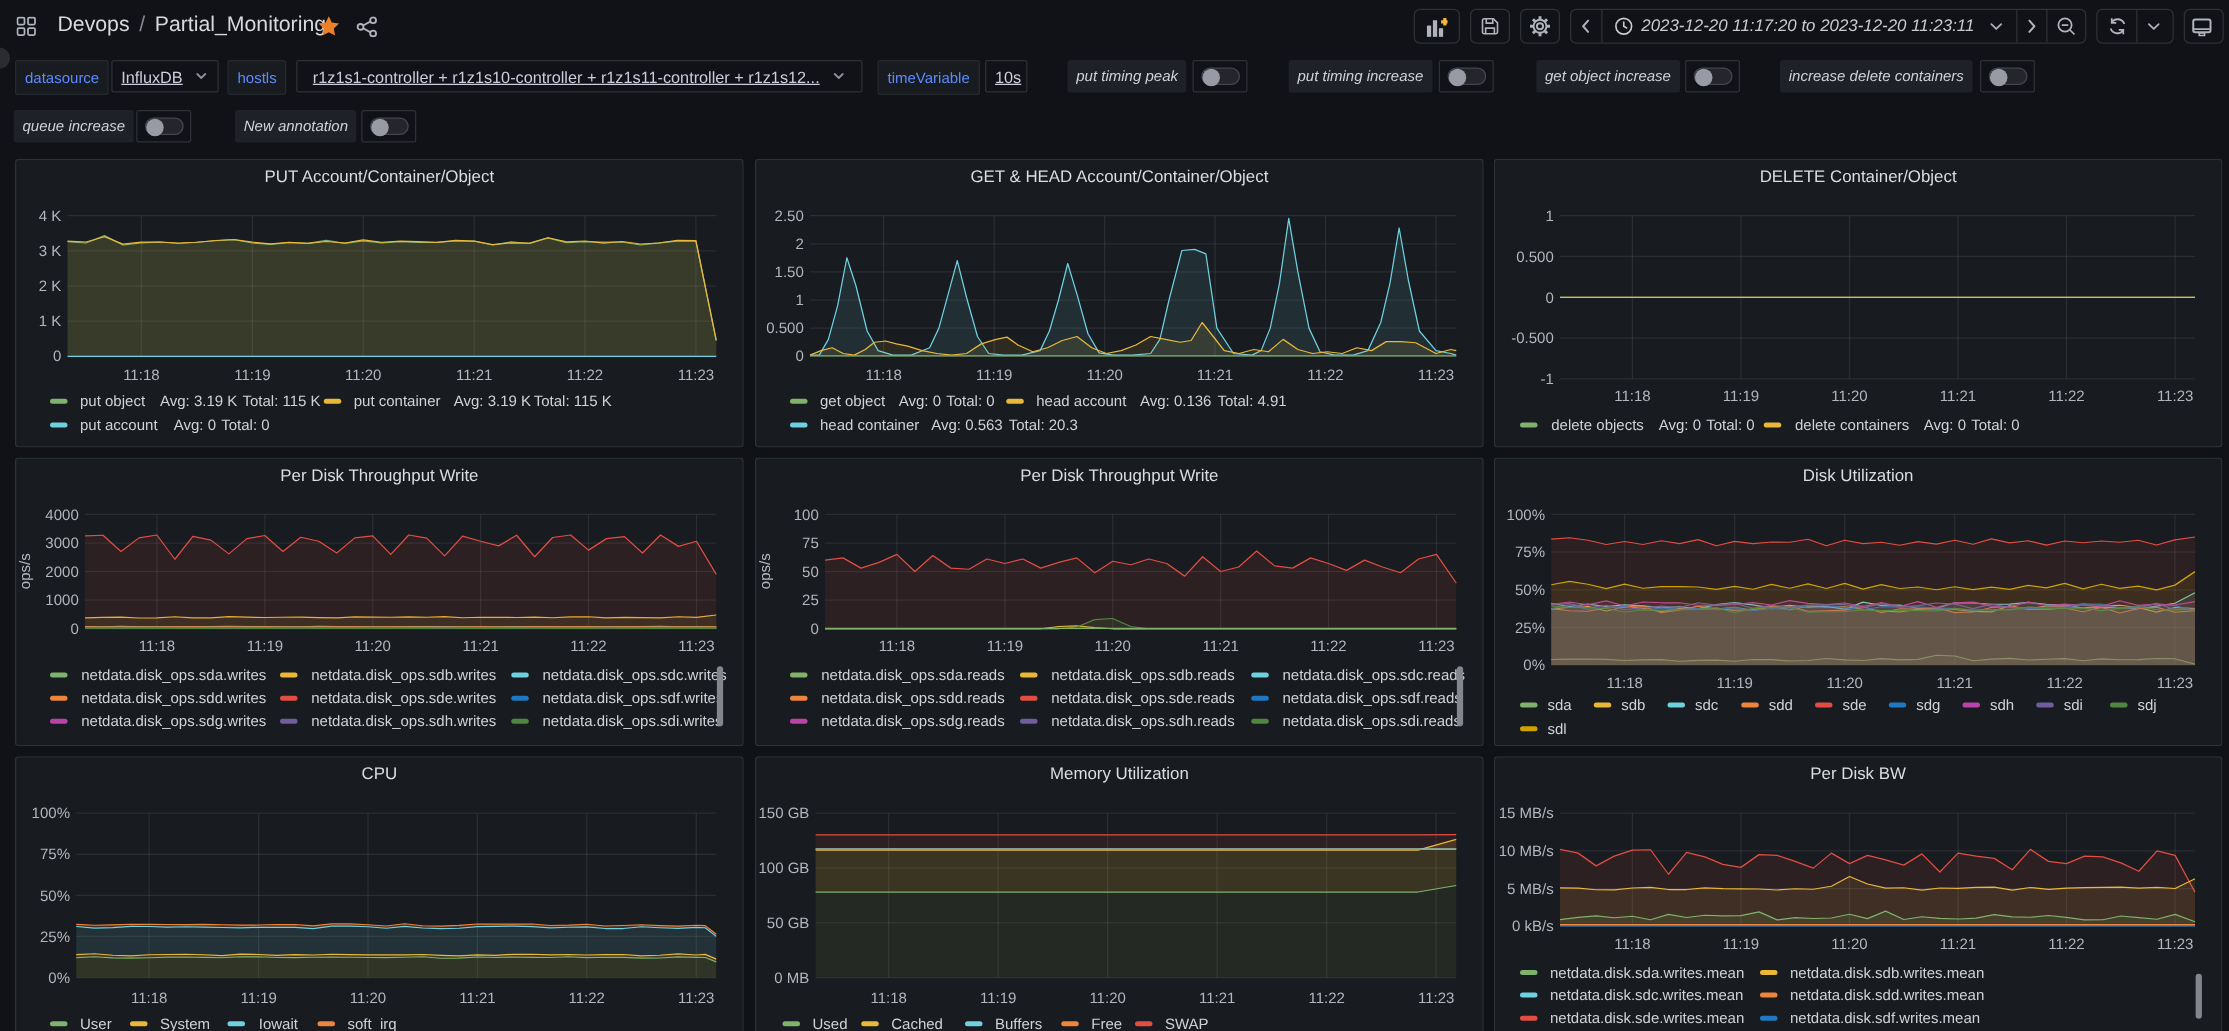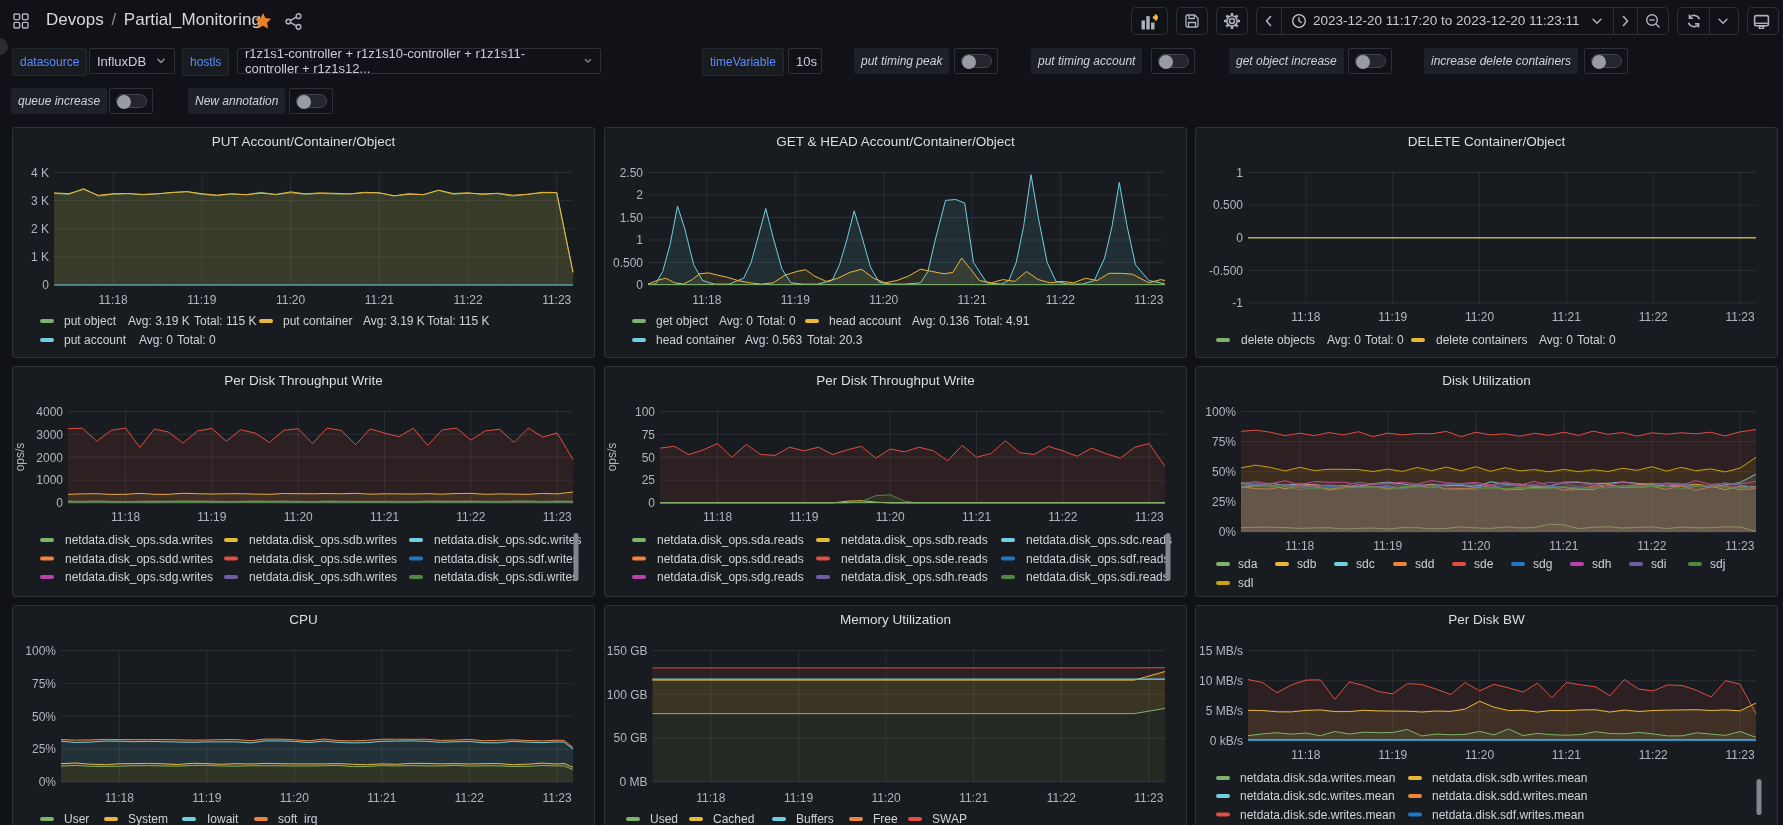--- a/index.html
+++ b/index.html
@@ -1,17 +1,17 @@
 <!DOCTYPE html>
 <html><head><meta charset="utf-8"><style>
 *{margin:0;padding:0;box-sizing:border-box}
 body{font-family:"Liberation Sans", sans-serif;background:#111217;}
 #page{position:relative;width:1783px;height:825px;overflow:hidden;background:#111217;}
 .vlabel{position:absolute;height:26px;display:flex;align-items:center;padding:13px 7px;background:#181b1f;border:1px solid #25292e;border-radius:2px;color:#5d8bff;font-size:12px;font-weight:500;box-sizing:border-box}
-.vval{position:absolute;height:26px;display:flex;align-items:center;padding:0 7px;background:#111217;border:1px solid #2e3036;border-radius:2px;color:#ccccdc;font-size:13px;}
+.vval{position:absolute;height:26px;display:flex;align-items:center;padding:0 7px;background:#111217;border:1px solid #2e3036;border-radius:2px;color:#ccccdc;font-size:13px;text-decoration:underline;}
 .tlabel{position:absolute;height:26px;display:flex;align-items:center;padding:0 7px;background:#1e2128;border-radius:2px;color:#d0d2d8;font-size:12px;font-style:italic;}
 .toggle{position:absolute;height:26px;width:44px;border:1px solid #2e3036;border-radius:2px;background:#111217;display:flex;align-items:center;justify-content:center;}
 .pill{width:31px;height:14px;border-radius:7px;background:#24262c;border:1px solid #43464e;position:relative;}
 .knob{position:absolute;left:0px;top:-0.5px;width:14px;height:14px;border-radius:50%;background:#989ba3;}
 .chev{margin-left:9px;display:inline-block;}
 </style></head><body>
 <div id="page">
 <svg style="position:absolute;left:13px;top:13px" width="16" height="16" viewBox="0 0 16 16">
       <g fill="none" stroke="#b0b3ba" stroke-width="1.4">
         <rect x="1" y="1" width="5.6" height="5.6" rx="1"></rect>
@@ -64,21 +64,21 @@
 <div style="position:absolute;left:1637px;top:8px;width:1px;height:26px;background:#2c3136"></div>
 <svg style="position:absolute;left:1261px;top:13px" width="16" height="16" viewBox="0 0 16 16">
       <path d="M9.5 3.5 L5.5 8 L9.5 12.5" fill="none" stroke="#b0b3ba" stroke-width="1.6" stroke-linecap="round" stroke-linejoin="round"></path>
     </svg>
 <svg style="position:absolute;left:1291px;top:13px" width="16" height="16" viewBox="0 0 16 16">
       <g fill="none" stroke="#c8cad0" stroke-width="1.3">
         <circle cx="8" cy="8" r="6.3"></circle>
         <path d="M8 4.2 V8 l2.8 1.7"></path>
       </g>
     </svg>
-<div style="position:absolute;left:1313px;top:13px;font-size:13.5px;color:#c8cad0;">2023-12-20 11:17:20 to 2023-12-20 11:23:11</div>
+<div style="position:absolute;left:1313px;top:13px;font-size:13.5px;color:#c8cad0;font-style:italic;">2023-12-20 11:17:20 to 2023-12-20 11:23:11</div>
 <svg style="position:absolute;left:1590px;top:14px" width="14" height="14" viewBox="0 0 16 16">
       <path d="M3.5 6 L8 10.5 L12.5 6" fill="none" stroke="#b0b3ba" stroke-width="1.6" stroke-linecap="round" stroke-linejoin="round"></path>
     </svg>
 <svg style="position:absolute;left:1617px;top:13px" width="16" height="16" viewBox="0 0 16 16">
       <path d="M6.5 3.5 L10.5 8 L6.5 12.5" fill="none" stroke="#b0b3ba" stroke-width="1.6" stroke-linecap="round" stroke-linejoin="round"></path>
     </svg>
 <svg style="position:absolute;left:1645px;top:13px" width="16" height="16" viewBox="0 0 16 16">
       <g fill="none" stroke="#b0b3ba" stroke-width="1.4">
         <circle cx="7" cy="7" r="5.3"></circle>
         <line x1="11" y1="11" x2="14.6" y2="14.6"></line>
@@ -105,34 +105,34 @@
         <line x1="2" y1="9.7" x2="14" y2="9.7" stroke-width="1.3"></line>
         <path d="M6 12.5 h4 v2 h-4 Z" stroke-width="1.2"></path>
       </g>
     </svg>
 <div style="position:absolute;left:-9px;top:38px;width:17px;height:17px;border-radius:50%;background:#2a2c31"></div>
 <div class="vlabel" style="left:12px;top:48px">datasource</div>
 <div class="vval" style="left:89px;top:48px">InfluxDB<svg class="chev" width="12" height="12" viewBox="0 0 12 12">
         <path d="M2.8 4.2 L6 7.4 L9.2 4.2" stroke="#8a8e96" stroke-width="1.5" fill="none" stroke-linecap="round" stroke-linejoin="round"></path>
       </svg></div>
 <div class="vlabel" style="left:182px;top:48px">hostls</div>
-<div class="vval" style="left:237px;top:48px;width:364px;justify-content:center">r1z1s1-controller + r1z1s10-controller + r1z1s11-controller + r1z1s12...<svg class="chev" width="12" height="12" viewBox="0 0 12 12">
+<div class="vval" style="left:237px;top:48px;width:453px;justify-content:center">r1z1s1-controller + r1z1s10-controller + r1z1s11-controller + r1z1s12...<svg class="chev" width="12" height="12" viewBox="0 0 12 12">
         <path d="M2.8 4.2 L6 7.4 L9.2 4.2" stroke="#8a8e96" stroke-width="1.5" fill="none" stroke-linecap="round" stroke-linejoin="round"></path>
       </svg></div>
 <div class="vlabel" style="left:702px;top:48px">timeVariable</div>
 <div class="vval" style="left:788px;top:48px;width:34px;justify-content:space-between">10s<svg class="chev" width="12" height="12" viewBox="0 0 12 12">
         <path d="M2.8 4.2 L6 7.4 L9.2 4.2" stroke="#8a8e96" stroke-width="1.5" fill="none" stroke-linecap="round" stroke-linejoin="round"></path>
       </svg></div>
 <div class="tlabel" style="left:854px;top:48px">put timing peak</div>
 <div class="toggle" style="left:954px;top:48px">
       <div class="pill">
         <div class="knob"></div>
       </div>
     </div>
-<div class="tlabel" style="left:1031px;top:48px">put timing account</div>
+<div class="tlabel" style="left:1031px;top:48px">put timing increase</div>
 <div class="toggle" style="left:1151px;top:48px">
       <div class="pill">
         <div class="knob"></div>
       </div>
     </div>
 <div class="tlabel" style="left:1229px;top:48px">get object increase</div>
 <div class="toggle" style="left:1348px;top:48px">
       <div class="pill">
         <div class="knob"></div>
       </div>

